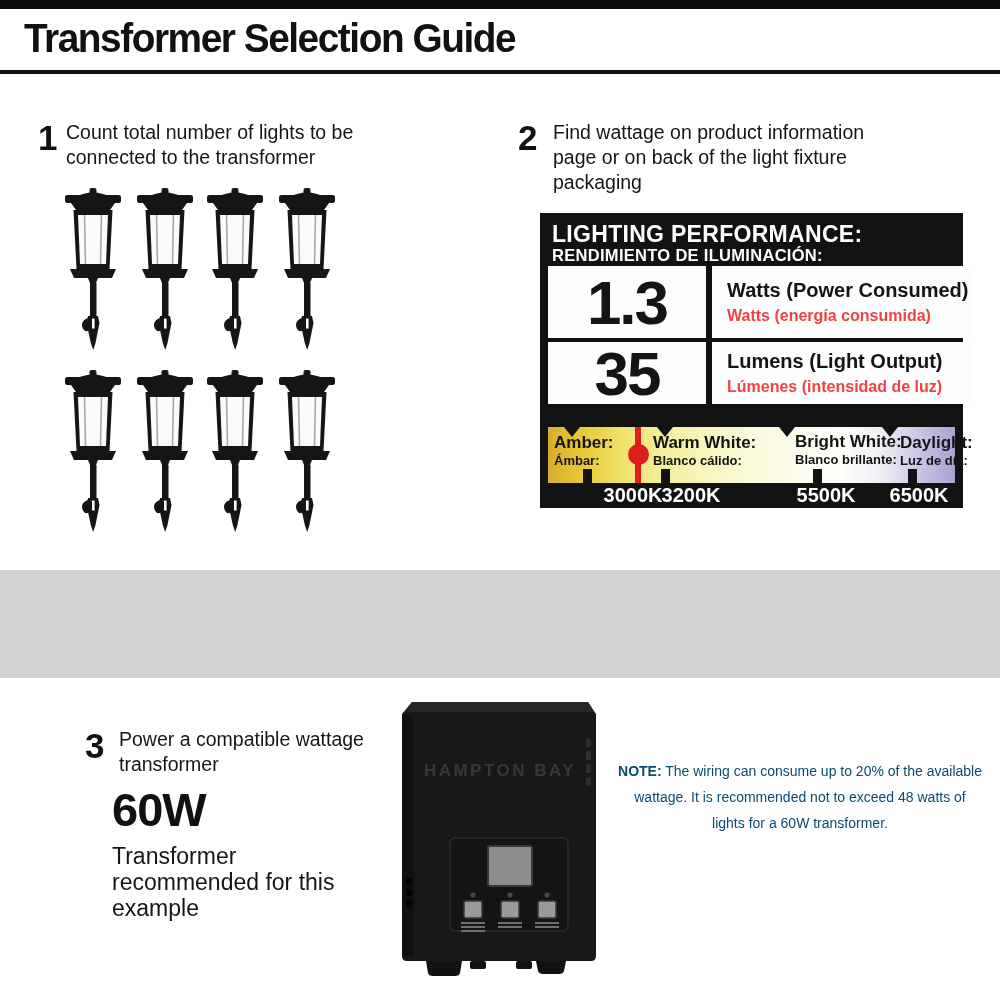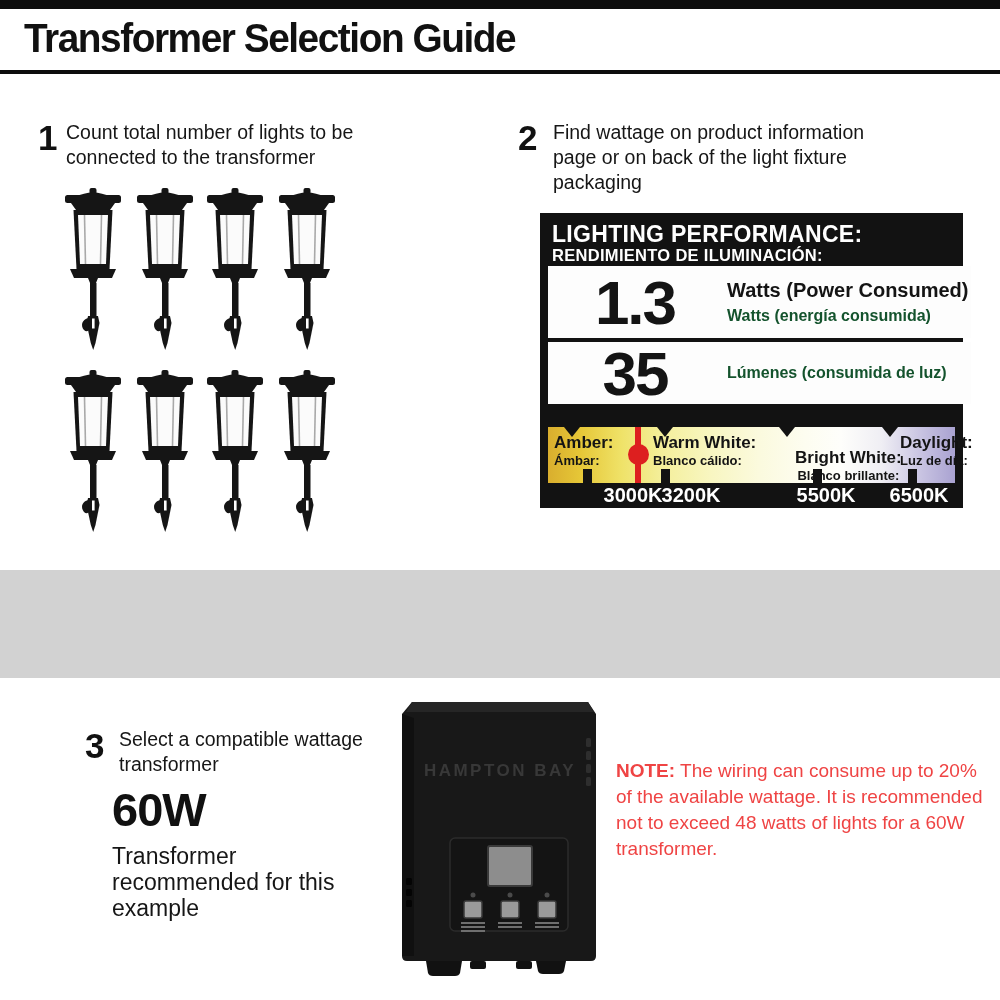--- a/index.html
+++ b/index.html
@@ -22,26 +22,26 @@
   .wattage-big{left:112px;top:782px;font-size:47px;font-weight:700;letter-spacing:-1px;}
   .wattage-cap{left:112px;top:843px;font-size:23px;line-height:26px;width:260px;color:#161616;}
 
   
   .lamp-slot{width:70px;height:164px;}
 
   
   .perf{left:540px;top:213px;width:423px;height:295px;background:#121212;}
   .perf-title-en{left:12px;top:8px;font-size:23px;font-weight:700;color:#fff;letter-spacing:.3px;white-space:nowrap;text-align:right;}
   .perf-title-es{left:12px;top:33px;font-size:16.5px;font-weight:700;color:#fff;letter-spacing:.3px;white-space:nowrap;}
-  .cell{background:#fdfdfd;padding-left:8px;}
+  .cell{background:#fdfdfd;}
   .cell-val{display:flex;align-items:center;justify-content:center;
             font-size:62px;font-weight:700;letter-spacing:-2px;color:#141414;}
   .cell-lab{display:flex;flex-direction:column;justify-content:center;padding-left:15px;gap:5px;}
   .lab-en{font-size:20px;font-weight:700;color:#141414;}
-  .lab-es{font-size:16px;font-weight:700;color:#14532d;}
+  .lab-es{font-size:16px;font-weight:700;color:#ef4444;}
   .r1{top:53px;height:72px;} .r2{top:129px;height:62px;}
   .cL{left:8px;width:158px;} .cR{left:172px;width:244px;}
 
   .scale{left:8px;top:214px;width:407px;height:56px;
          background:linear-gradient(90deg,#d9ae2e 0%,#e6c737 8%,#efe268 18%,#f4ef9b 28%,
          #f8f6c1 40%,#fbfade 52%,#fdfdf0 63%,#fefefb 72%,#efeef4 82%,#c7c2e1 92%,#a9a2d1 100%);}
   .notch{position:absolute;top:0;width:0;height:0;border-left:8px solid transparent;
          border-right:8px solid transparent;border-top:10px solid #121212;}
   .tickbar{position:absolute;bottom:0;width:9px;height:14px;background:#121212;}
   .marker-line{position:absolute;top:0;width:6px;height:56px;background:#dd1f1f;}
@@ -49,21 +49,21 @@
   .sc-lab{position:absolute;line-height:1.05;}
   .sc-en{font-size:17px;font-weight:700;color:#141414;}
   .sc-es{font-size:13px;font-weight:700;color:#141414;margin-top:2px;}
   .kstrip{left:8px;top:270px;width:407px;height:25px;color:#fff;}
   .kval{position:absolute;top:1px;font-size:20px;font-weight:700;color:#fff;transform:translateX(-50%);}
 
   
   .band{left:0;top:570px;width:1000px;height:108px;background:#d2d2d2;}
 
   
-  .note{left:616px;top:758px;width:368px;font-size:19px;line-height:26px;color:#ef4444;}
+  .note{left:616px;top:758px;width:368px;font-size:14px;line-height:26px;color:#0c4a6e;text-align:center;}
   .note b{font-weight:700;}
 
   
   .xfmr{left:398px;top:698px;width:204px;height:280px;}
 </style>
 </head>
 <body>
 
 <div class="canvas">
 
@@ -229,41 +229,42 @@
     <div class="abs perf-title-es">RENDIMIENTO DE ILUMINACIÓN:</div>
 
     <div class="abs cell cell-val cL r1">1.3</div>
     <div class="abs cell cell-lab cR r1">
       <span class="lab-en">Watts (Power Consumed)</span>
       <span class="lab-es">Watts (energía consumida)</span>
     </div>
 
     <div class="abs cell cell-val cL r2">35</div>
     <div class="abs cell cell-lab cR r2">
-      <span class="lab-es">Lúmenes (consumida de luz)</span>
+      <span class="lab-en">Lumens (Light Output)</span>
+      <span class="lab-es">Lúmenes (intensidad de luz)</span>
     </div>
 
     <div class="abs scale">
       <div class="notch" style="left:16px;"></div>
       <div class="notch" style="left:109px;"></div>
       <div class="notch" style="left:231px;"></div>
       <div class="notch" style="left:334px;"></div>
 
       <div class="marker-line" style="left:87px;"></div>
       <div class="marker-dot" style="left:79.5px;top:17px;"></div>
 
       <div class="sc-lab" style="left:6px;top:7px;">
         <div class="sc-en">Amber:</div>
         <div class="sc-es">Ámbar:</div>
       </div>
       <div class="sc-lab" style="left:105px;top:7px;">
         <div class="sc-en">Warm White:</div>
         <div class="sc-es">Blanco cálido:</div>
       </div>
-      <div class="sc-lab" style="left:247px;top:22px;text-align:center;">
+      <div class="sc-lab" style="left:247px;top:6px;">
         <div class="sc-en">Bright White:</div>
         <div class="sc-es">Blanco brillante:</div>
       </div>
       <div class="sc-lab" style="left:352px;top:7px;">
         <div class="sc-en">Daylight:</div>
         <div class="sc-es">Luz de día:</div>
       </div>
 
       <div class="tickbar" style="left:35px;"></div>
       <div class="tickbar" style="left:113px;"></div>
@@ -284,21 +285,21 @@
     
     
     
     
     
     
     
   </div>
 
   <div class="abs step-num n3">3</div>
-  <div class="abs step-text t3">Select a compatible wattage transformer</div>
+  <div class="abs step-text t3">Power a compatible wattage transformer</div>
   <div class="abs wattage-big">60W</div>
   <div class="abs wattage-cap">Transformer recommended for this example</div>
 
   <svg class="abs xfmr" viewBox="0 0 204 280">
     <path d="M14 4 L190 4 L198 16 L198 258 Q198 263 193 263 L9 263 Q4 263 4 258 L4 16 Z" fill="#181818"></path>
     <path d="M14 4 L190 4 L196 14 L8 14 Z" fill="#262626"></path>
     <path d="M4 16 L16 20 L16 258 L4 258 Z" fill="#101010"></path>
     <rect x="188" y="40" width="5" height="9" rx="1.5" fill="#2e2e2e"></rect>
     <rect x="188" y="53" width="5" height="9" rx="1.5" fill="#2e2e2e"></rect>
     <rect x="188" y="66" width="5" height="9" rx="1.5" fill="#2e2e2e"></rect>

